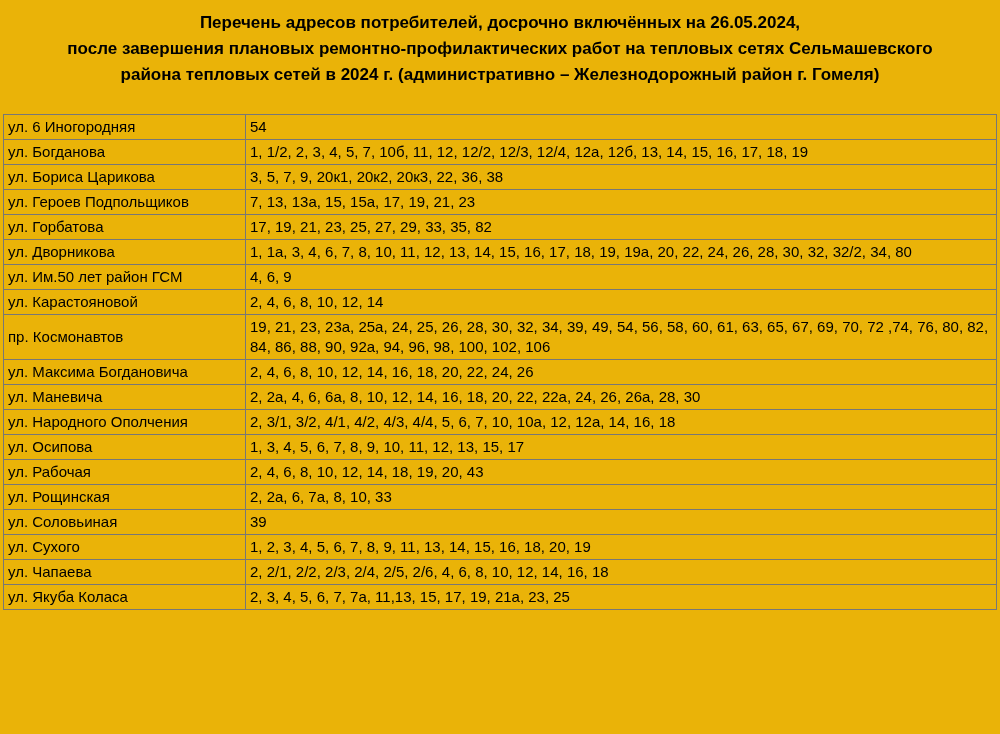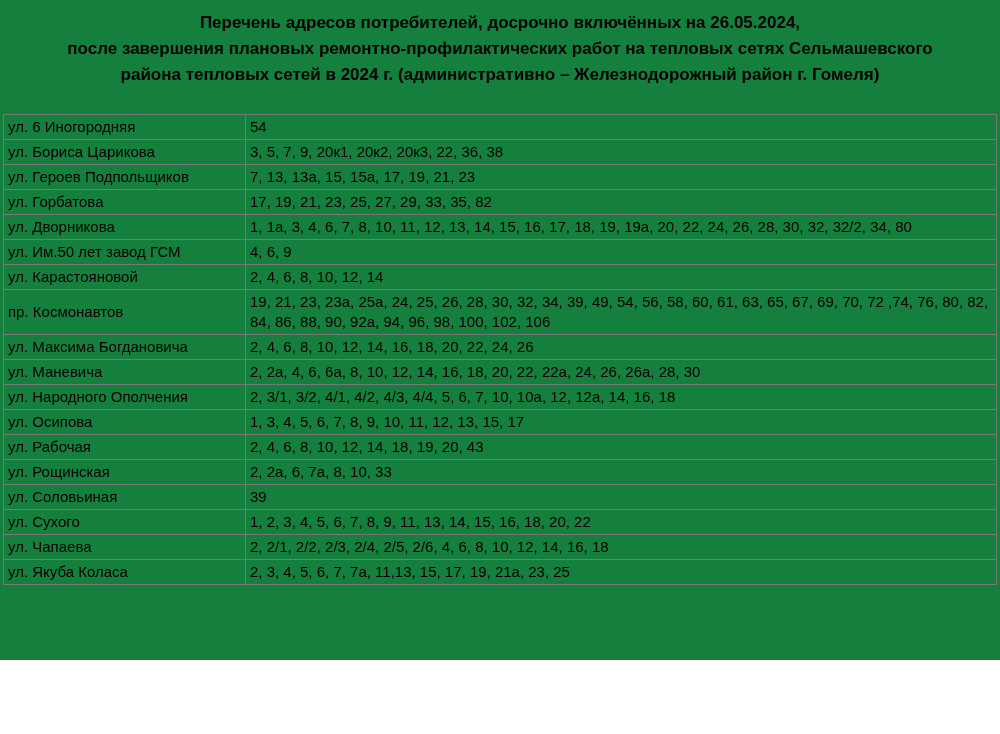--- a/index.html
+++ b/index.html
@@ -1,20 +1,20 @@
 <!DOCTYPE html>
 <html><head>
 <meta charset="utf-8">
 <style>
   html, body { margin: 0; padding: 0; background: #ffffff; }
   .page {
     width: 1000px;
-    height: 660px;
+    height: 734px;
     overflow: hidden;
-    background: #15803d;
+    background: #eab308;
     color: #000000;
     font-family: "Liberation Sans", sans-serif;
     box-sizing: border-box;
   }
   .title {
     padding: 10px 18px 0 18px;
     text-align: center;
     font-weight: 700;
     font-size: 17px;
     line-height: 26px;
@@ -46,37 +46,41 @@
     <div>района тепловых сетей в 2024 г. (административно – Железнодорожный район г. Гомеля)</div>
   </div>
 
   <table class="addr-table">
     <tbody>
         <tr>
           <td class="street">ул. 6 Иногородняя</td>
           <td class="houses">54</td>
         </tr>
         <tr>
+          <td class="street">ул. Богданова</td>
+          <td class="houses">1, 1/2, 2, 3, 4, 5, 7, 10б, 11, 12, 12/2, 12/3, 12/4, 12а, 12б, 13, 14, 15, 16, 17, 18, 19</td>
+        </tr>
+        <tr>
           <td class="street">ул. Бориса Царикова</td>
           <td class="houses">3, 5, 7, 9, 20к1, 20к2, 20к3, 22, 36, 38</td>
         </tr>
         <tr>
           <td class="street">ул. Героев Подпольщиков</td>
           <td class="houses">7, 13, 13а, 15, 15а, 17, 19, 21, 23</td>
         </tr>
         <tr>
           <td class="street">ул. Горбатова</td>
           <td class="houses">17, 19, 21, 23, 25, 27, 29, 33, 35, 82</td>
         </tr>
         <tr>
           <td class="street">ул. Дворникова</td>
           <td class="houses">1, 1а, 3, 4, 6, 7, 8, 10, 11, 12, 13, 14, 15, 16, 17, 18, 19, 19а, 20, 22, 24, 26, 28, 30, 32, 32/2, 34, 80</td>
         </tr>
         <tr>
-          <td class="street">ул. Им.50 лет завод ГСМ</td>
+          <td class="street">ул. Им.50 лет район ГСМ</td>
           <td class="houses">4, 6, 9</td>
         </tr>
         <tr>
           <td class="street">ул. Карастояновой</td>
           <td class="houses">2, 4, 6, 8, 10, 12, 14</td>
         </tr>
         <tr>
           <td class="street">пр. Космонавтов</td>
           <td class="houses">19, 21, 23, 23а, 25а, 24, 25, 26, 28, 30, 32, 34, 39, 49, 54, 56, 58, 60, 61, 63, 65, 67, 69, 70, 72 ,74, 76, 80, 82, 84, 86, 88, 90, 92а, 94, 96, 98, 100, 102, 106</td>
         </tr>
@@ -103,21 +107,21 @@
         <tr>
           <td class="street">ул. Рощинская</td>
           <td class="houses">2, 2а, 6, 7а, 8, 10, 33</td>
         </tr>
         <tr>
           <td class="street">ул. Соловьиная</td>
           <td class="houses">39</td>
         </tr>
         <tr>
           <td class="street">ул. Сухого</td>
-          <td class="houses">1, 2, 3, 4, 5, 6, 7, 8, 9, 11, 13, 14, 15, 16, 18, 20, 22</td>
+          <td class="houses">1, 2, 3, 4, 5, 6, 7, 8, 9, 11, 13, 14, 15, 16, 18, 20, 19</td>
         </tr>
         <tr>
           <td class="street">ул. Чапаева</td>
           <td class="houses">2, 2/1, 2/2, 2/3, 2/4, 2/5, 2/6, 4, 6, 8, 10, 12, 14, 16, 18</td>
         </tr>
         <tr>
           <td class="street">ул. Якуба Коласа</td>
           <td class="houses">2, 3, 4, 5, 6, 7, 7а, 11,13, 15, 17, 19, 21а, 23, 25</td>
         </tr>
       </tbody>

